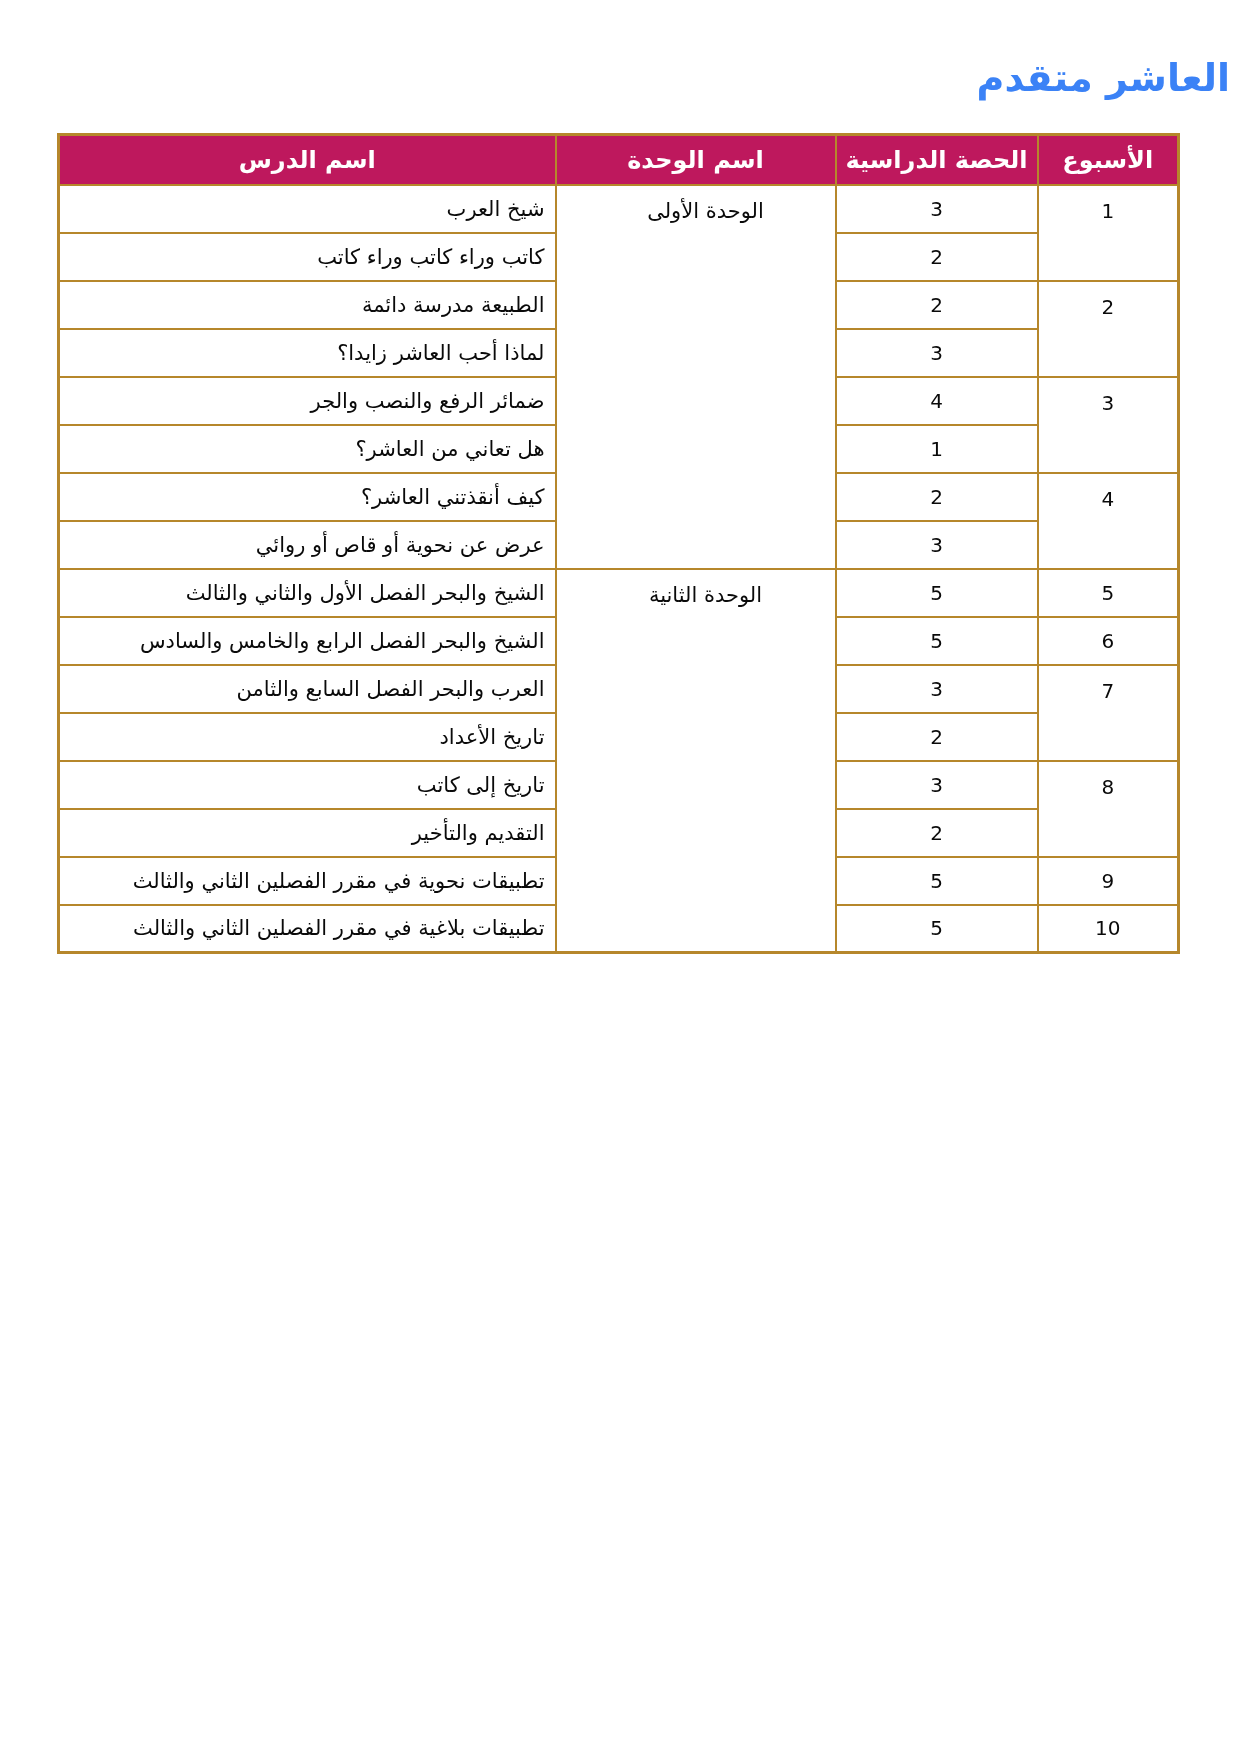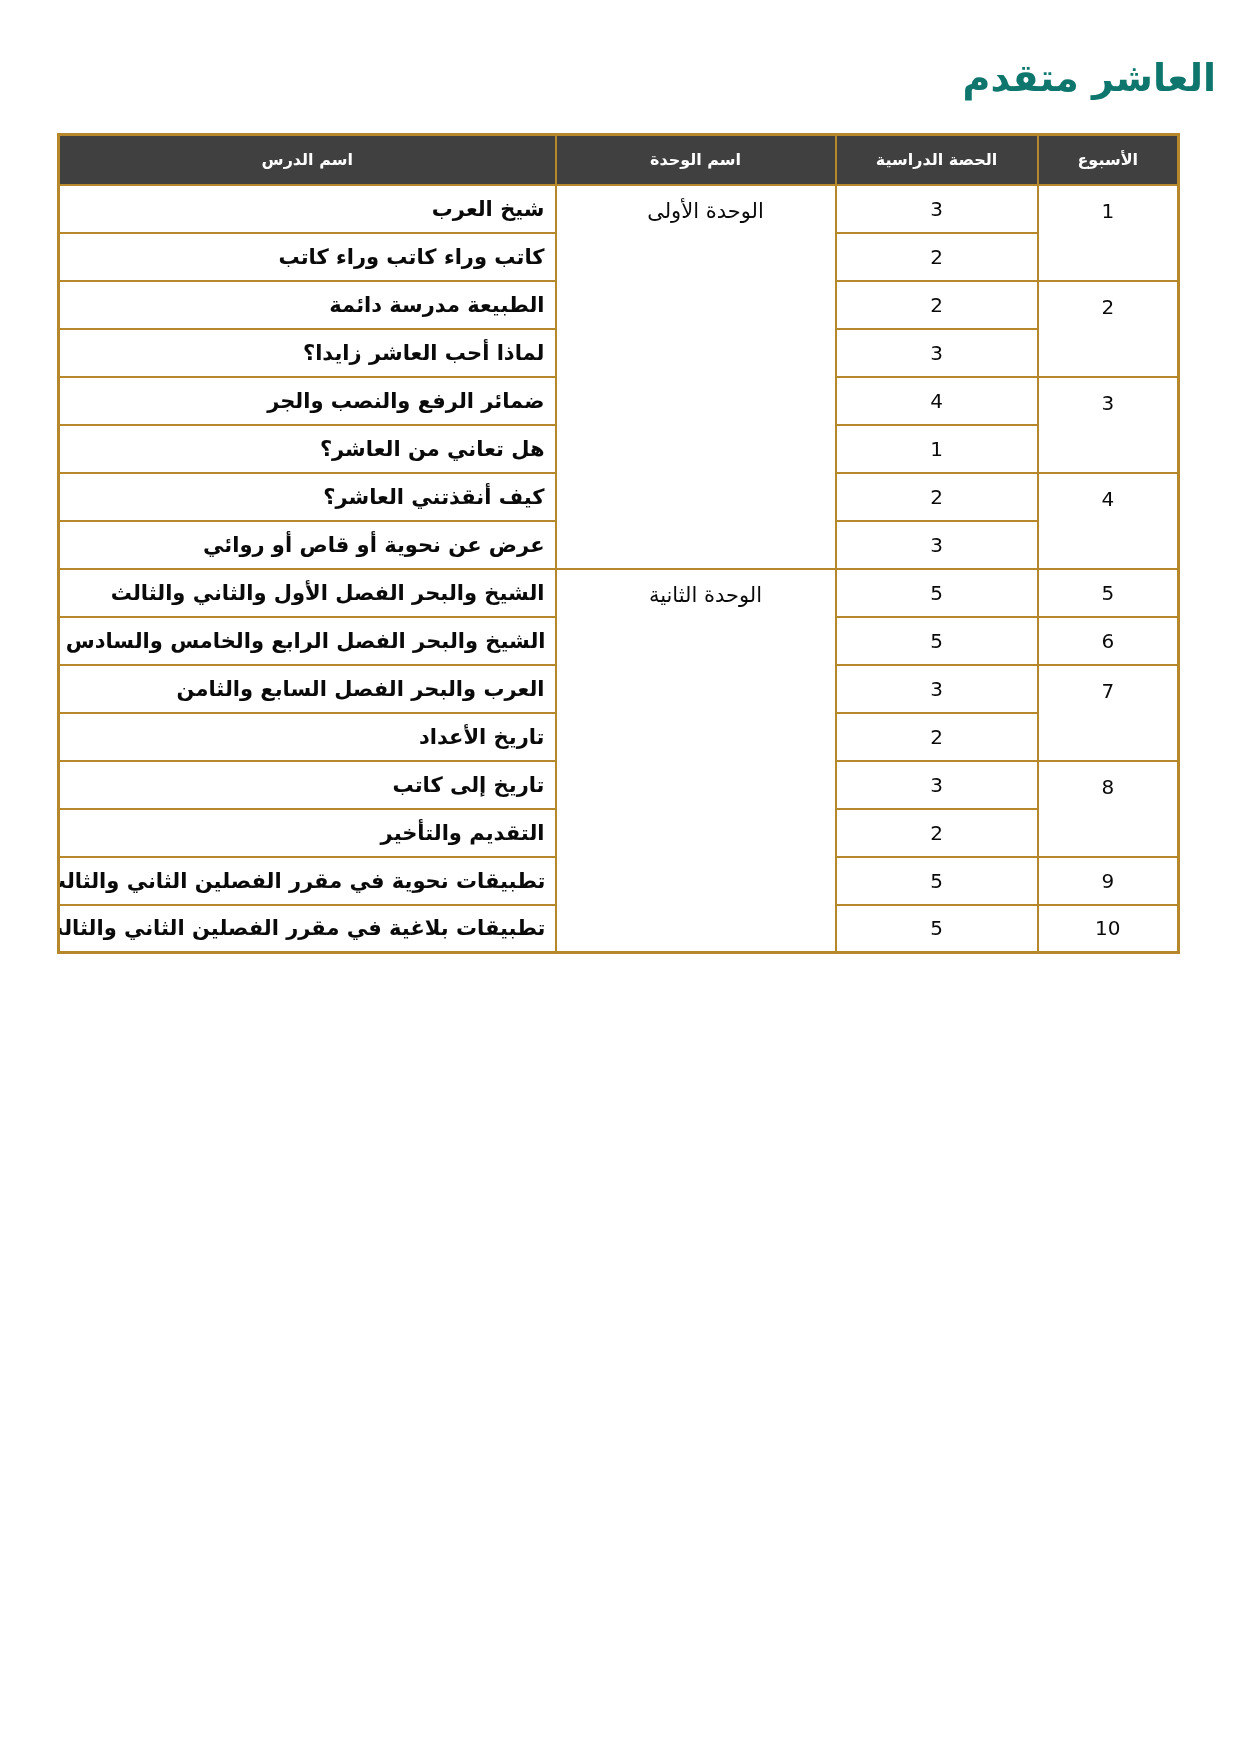--- a/index.html
+++ b/index.html
@@ -5,64 +5,63 @@
   html,body{margin:0;padding:0;background:#ffffff;}
   .page{
     position:relative;
     width:1240px;height:1754px;
     background:#ffffff;
     font-family:"DejaVu Sans", sans-serif;
     overflow:hidden;
   }
   .doc-title{
     position:absolute;
-    top:56px;right:24px;
+    top:56px;right:10px;
     font-size:38px;
     font-weight:bold;
-    color:#0f766e;
+    color:#3b82f6;
     letter-spacing:0;
   }
   table.schedule{
     position:absolute;
     top:133px;left:57px;
     width:1120px;
     border-collapse:collapse;
     table-layout:fixed;
   }
   table.schedule col.c-week{width:141px;}
   table.schedule col.c-period{width:202px;}
   table.schedule col.c-unit{width:280px;}
   table.schedule col.c-lesson{width:497px;}
   table.schedule th, table.schedule td{
     border:2px solid #B6872B;
     box-sizing:border-box;
   }
   table.schedule{border:3px solid #B6872B;}
   thead th{
-    background:#404040;
+    background:#be185d;
     color:#ffffff;
-    font-size:16px;
+    font-size:24px;
     font-weight:bold;
     height:50px;
     text-align:center;
     vertical-align:middle;
   }
   tbody td{
     height:48px;
     font-size:21px;
     color:#0a0a0a;
     background:#ffffff;
     vertical-align:middle;
   }
   td.cell-lesson{
     text-align:right;
     padding:0 10px;
     white-space:nowrap;
     overflow:hidden;
-    font-weight:bold;
   }
   td.cell-period, td.cell-week{
     text-align:center;
     font-size:20px;
   }
   td.cell-unit{
     text-align:center;
     padding-left:21px;
   }
   

